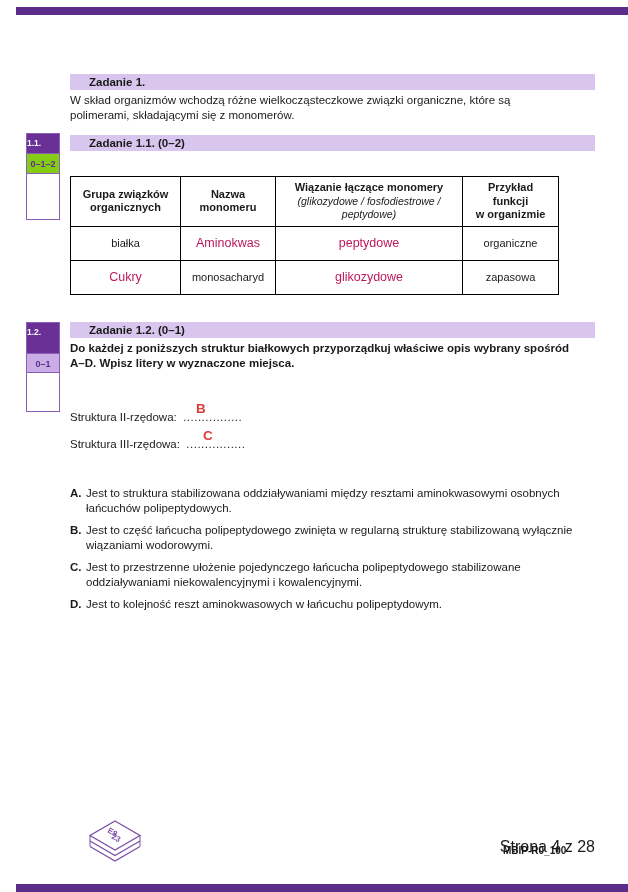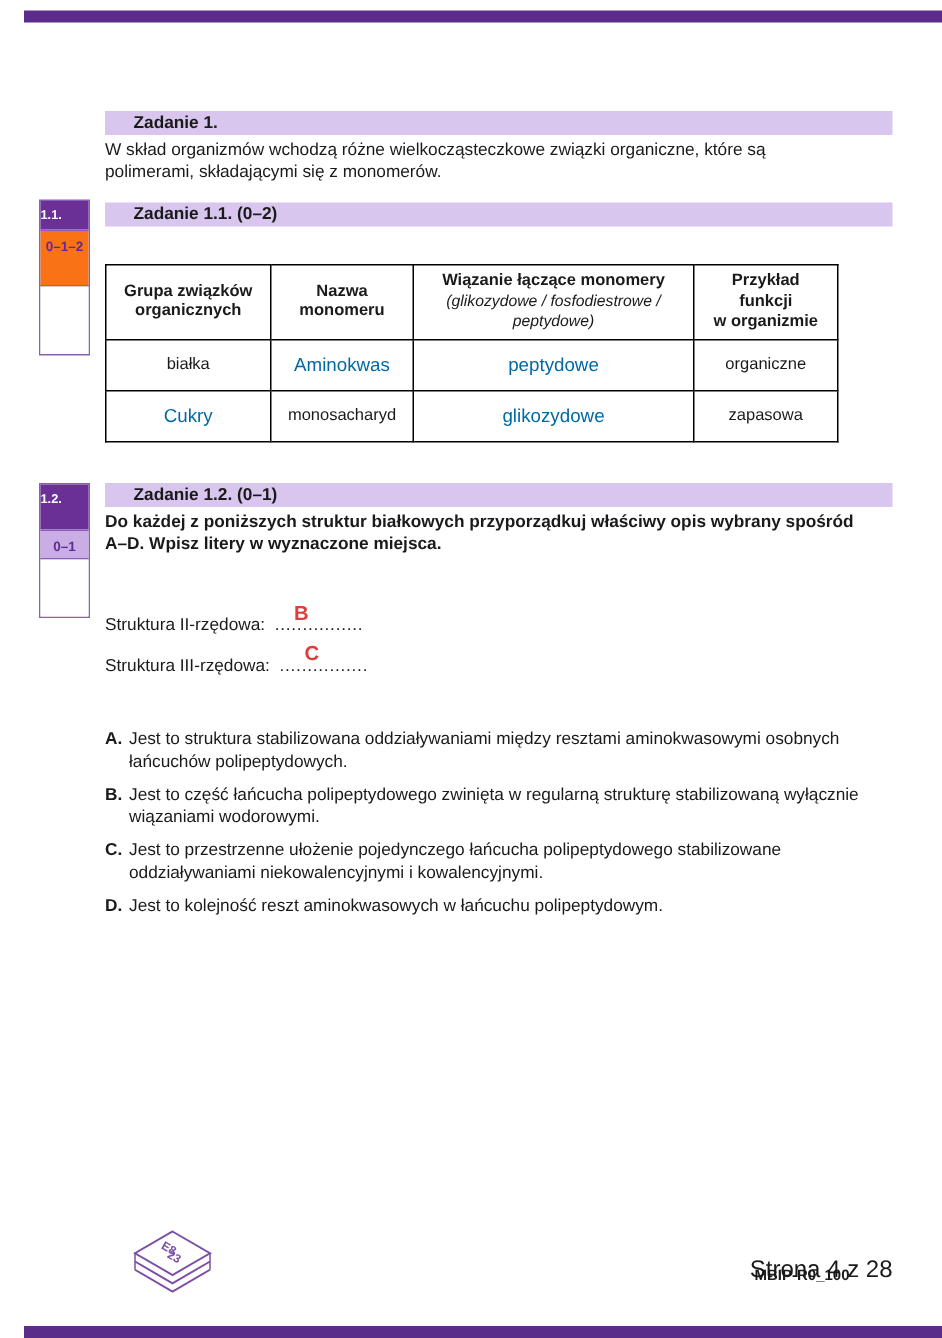--- a/index.html
+++ b/index.html
@@ -22,21 +22,21 @@
   .sb-badge { background:#6a3096; color:#fff; font-weight:bold; font-size:8.5px; text-align:left; }
   .sb-score { color:#5b2d8e; font-weight:bold; font-size:9px; text-align:center; border-top:1px solid #8a5fb5; border-bottom:1px solid #8a5fb5; }
   .sb-empty { background:#fff; }
 
   
   table { border-collapse:collapse; position:absolute; left:70px; top:176px; }
   th, td { border:1.4px solid #000; text-align:center; vertical-align:middle; }
   th { font-size:11px; line-height:13.5px; font-weight:bold; padding:4px 2px; }
   th .i { font-style:italic; font-weight:normal; font-size:10.5px; }
   td { font-size:11px; height:34px; }
-  td.red { color:#0369a1; font-size:12.5px; }
+  td.red { color:#be185d; font-size:12.5px; }
 
   
   .blank-row { position:absolute; left:70px; height:16px; font-size:11.5px; white-space:nowrap; }
   .blank-row .dots { letter-spacing:0.5px; }
   .ans-letter { position:absolute; top:-10px; color:#e03c3a; font-weight:bold; font-size:13.5px; }
 
   
   .opt { position:absolute; left:70px; display:flex; }
   .opt .letter { font-weight:bold; font-size:11.5px; line-height:15px; width:16px; flex:none; }
   .opt .text { font-size:11.5px; line-height:15px; width:505px; }
@@ -51,21 +51,21 @@
 
 <div id="page">
 
   <div class="pagebar" style="top:7px"></div>
 
   <div class="hbar" style="top:74px">Zadanie 1.</div>
   <div class="bodytext" style="position:absolute; left:70px; top:93px; width:500px">W skład organizmów wchodzą różne wielkocząsteczkowe związki organiczne, które są polimerami, składającymi się z monomerów.</div>
 
   <div class="sidebar" style="top:133px">
     <div class="sb-badge" style="height:19px; line-height:19px">1.1.</div>
-    <div class="sb-score" style="height:38px; line-height:21px; background:#f97316">0–1–2</div>
+    <div class="sb-score" style="height:21px; line-height:21px; background:#84cc16">0–1–2</div>
     <div class="sb-empty" style="height:45px"></div>
   </div>
 
   <div class="hbar" style="top:135px">Zadanie 1.1. (0–2)</div>
 
   <table>
     <colgroup>
       <col style="width:110px">
         <col style="width:95px">
         <col style="width:187px">
@@ -109,21 +109,21 @@
     </tbody>
   </table>
 
   <div class="sidebar" style="top:322px">
     <div class="sb-badge" style="height:30px; line-height:18px">1.2.</div>
     <div class="sb-score" style="height:20px; line-height:20px; background:#c9ade4">0–1</div>
     <div class="sb-empty" style="height:38px"></div>
   </div>
 
   <div class="hbar" style="top:322px">Zadanie 1.2. (0–1)</div>
-  <div class="bodytext boldtext" style="position:absolute; left:70px; top:341px; width:510px">Do każdej z poniższych struktur białkowych przyporządkuj właściwy opis wybrany spośród A–D. Wpisz litery w wyznaczone miejsca.</div>
+  <div class="bodytext boldtext" style="position:absolute; left:70px; top:341px; width:510px">Do każdej z poniższych struktur białkowych przyporządkuj właściwe opis wybrany spośród A–D. Wpisz litery w wyznaczone miejsca.</div>
 
   <div class="blank-row" style="top:411px">
     <span>Struktura II-rzędowa:</span>&nbsp;
     <span class="dots">................</span>
     <span class="ans-letter" style="left:126px">B</span>
   </div>
   <div class="blank-row" style="top:438px">
     <span>Struktura III-rzędowa:</span>&nbsp;
     <span class="dots">................</span>
     <span class="ans-letter" style="left:133px">C</span>

